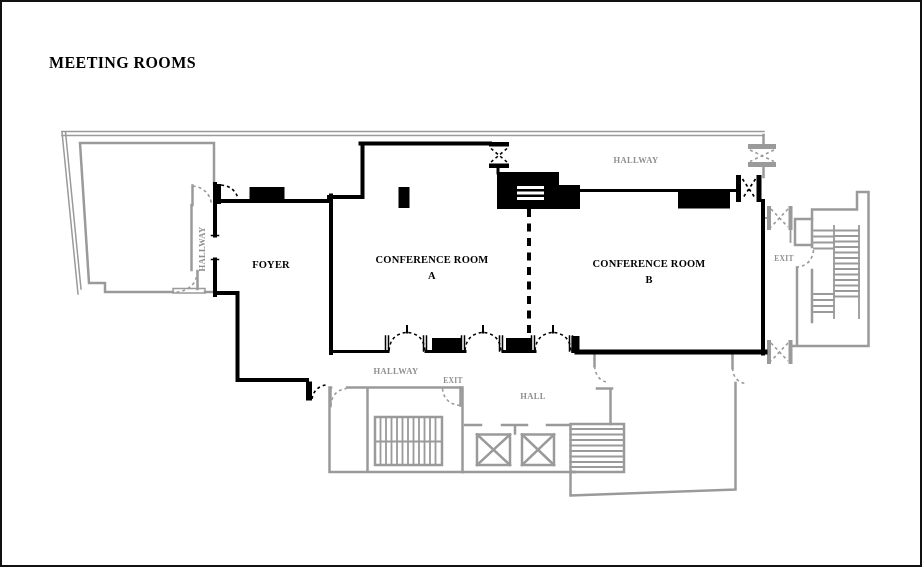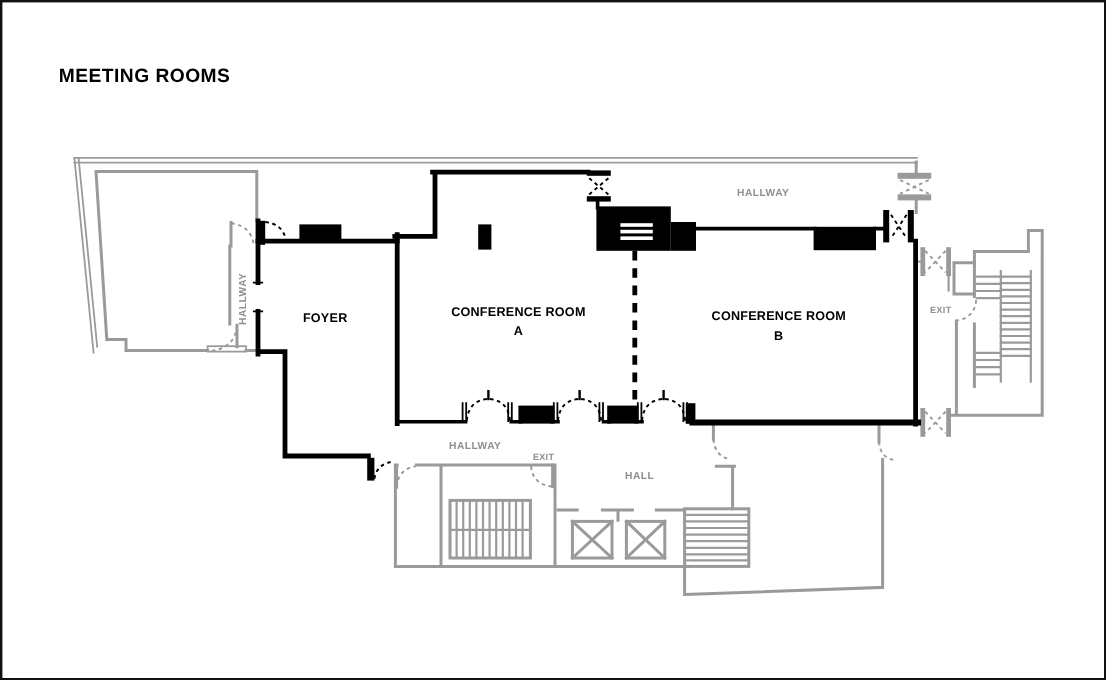--- a/index.html
+++ b/index.html
@@ -2,21 +2,21 @@
 <html><head>
 <meta charset="utf-8">
 <style>
   html,body{margin:0;padding:0;background:#ffffff;}
   .frame{
     position:relative;
     width:922px;height:567px;
     box-sizing:border-box;
     border:2px solid #111;
     background:#fff;
-    font-family:Liberation Sans, sans-serif;
+    font-family:Liberation Serif, serif;
     overflow:hidden;
   }
   svg{position:absolute;left:0;top:0;}
   
   .g25{stroke:#9a9a9a;stroke-width:2.5;fill:none;stroke-linecap:square;}
   .g18{stroke:#9a9a9a;stroke-width:1.8;fill:none;stroke-linecap:square;}
   .g15{stroke:#9a9a9a;stroke-width:1.5;fill:none;stroke-linecap:square;}
   .gd{stroke:#9a9a9a;stroke-width:1.6;fill:none;stroke-dasharray:3 3;stroke-linecap:butt;}
   .gf{fill:#9a9a9a;stroke:none;}
   

